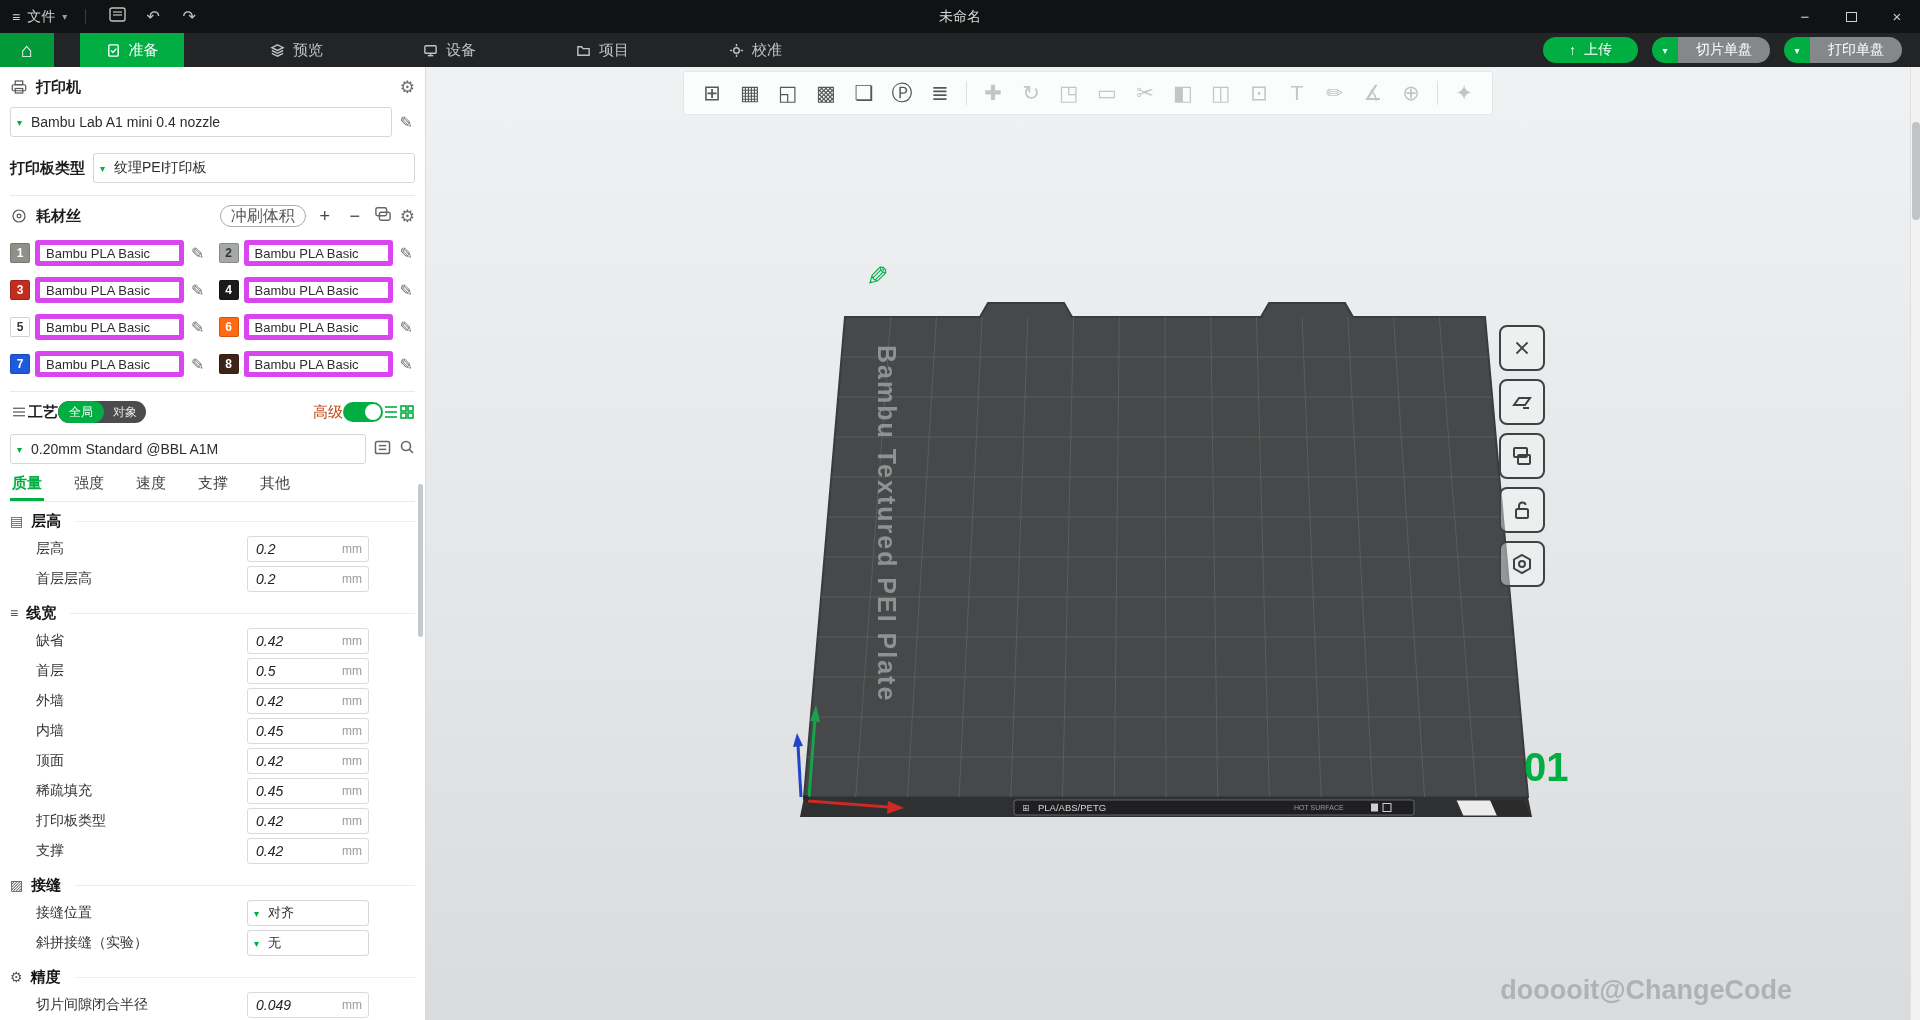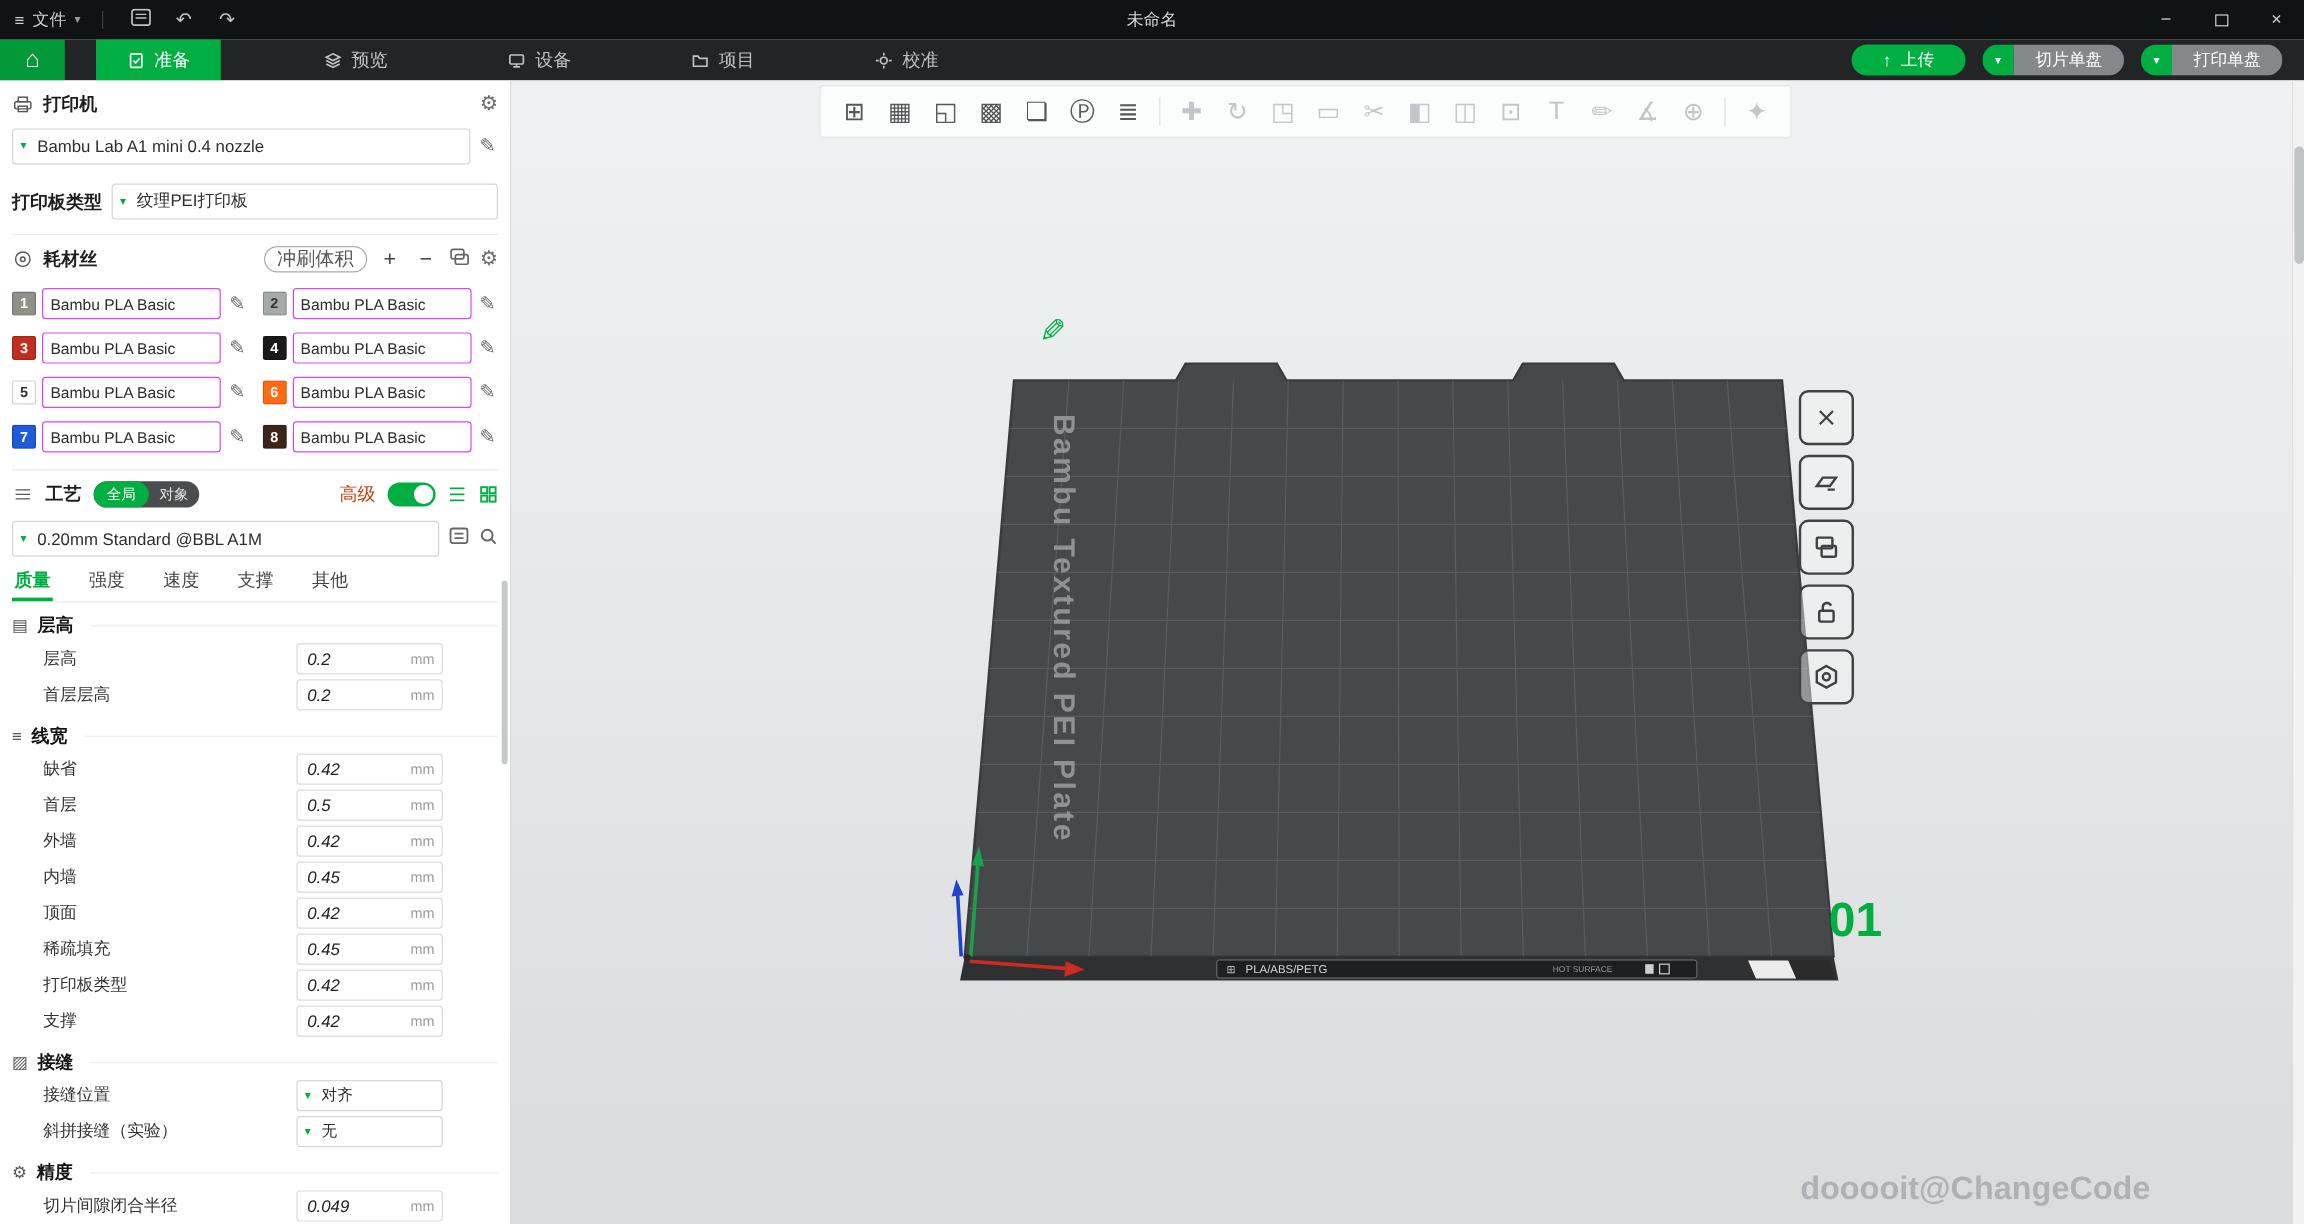--- a/index.html
+++ b/index.html
@@ -48,21 +48,21 @@
   .edit-ic{font-size:16px;color:#6f6f6f;cursor:pointer;padding:0 2px;}
   .row{display:flex;align-items:center;}
   .divider{height:1px;background:#E8E9EA;margin-top:12px;}
   .pill-btn{border:1px solid #A9ACAD;border-radius:12px;height:22px;display:flex;align-items:center;padding:0 10px;
             font-size:16px;color:#555;cursor:pointer;}
   .mini-btn{font-size:18px;color:#444;width:22px;text-align:center;cursor:pointer;}
   .fil-grid{display:grid;grid-template-columns:1fr 1fr;column-gap:12px;row-gap:7px;margin-top:8px;}
   .fil-slot{display:flex;align-items:center;gap:5px;height:30px;}
   .fil-chip{width:20px;height:20px;border-radius:2px;display:flex;align-items:center;justify-content:center;
             font-size:12px;font-weight:700;border:1px solid rgba(0,0,0,0.18);cursor:pointer;}
-  .fil-box{flex:1;height:26px;border:1px solid #d946ef;border-radius:3px;display:flex;align-items:center;
+  .fil-box{flex:1;height:26px;border:5px solid #d946ef;border-radius:3px;display:flex;align-items:center;
            padding:0 6px;font-size:13px;color:#2d2d2d;white-space:nowrap;overflow:hidden;cursor:pointer;}
   .seg{display:flex;background:#4A4C4D;border-radius:11px;height:22px;overflow:hidden;font-size:12px;cursor:pointer;}
   .seg .on{background:#00AE42;color:#fff;border-radius:11px;display:flex;align-items:center;padding:0 11px;}
   .seg .off{color:#e5e5e5;display:flex;align-items:center;padding:0 9px;}
   .adv-label{font-size:15px;color:#c2410c;}
   .toggle{width:40px;height:20px;border-radius:10px;background:#00AE42;position:relative;cursor:pointer;}
   .toggle .knob{position:absolute;right:2px;top:2px;width:16px;height:16px;border-radius:50%;background:#fff;}
   .g-ic{display:flex;align-items:center;cursor:pointer;}
   .g-ic svg{stroke:#00AE42;fill:none;stroke-width:1.6;}
   .gray-ic svg{stroke:#666;fill:none;stroke-width:1.6;}
@@ -286,21 +286,21 @@
     </div>
     <div class="fil-slot">
       <span class="fil-chip" style="background: rgb(61, 36, 24); color: rgb(255, 255, 255);">8</span>
       <span class="fil-box">Bambu PLA Basic</span>
       <span class="edit-ic">✎</span>
     </div>
   </div>
 
   <div class="divider"></div>
 
-  <div class="sec-head" style="margin-top:6px;gap:10px;">
+  <div class="sec-head" style="margin-top:6px;gap:0;">
     <span class="sec-ic">
       <svg width="18" height="18" viewBox="0 0 24 24">
           <path d="M4 7 h16"></path>
           <path d="M4 12 h16"></path>
           <path d="M4 17 h16"></path>
         </svg>
     </span>
     <span class="sec-title">工艺</span>
     <div class="seg">
       <span class="on">全局</span>

